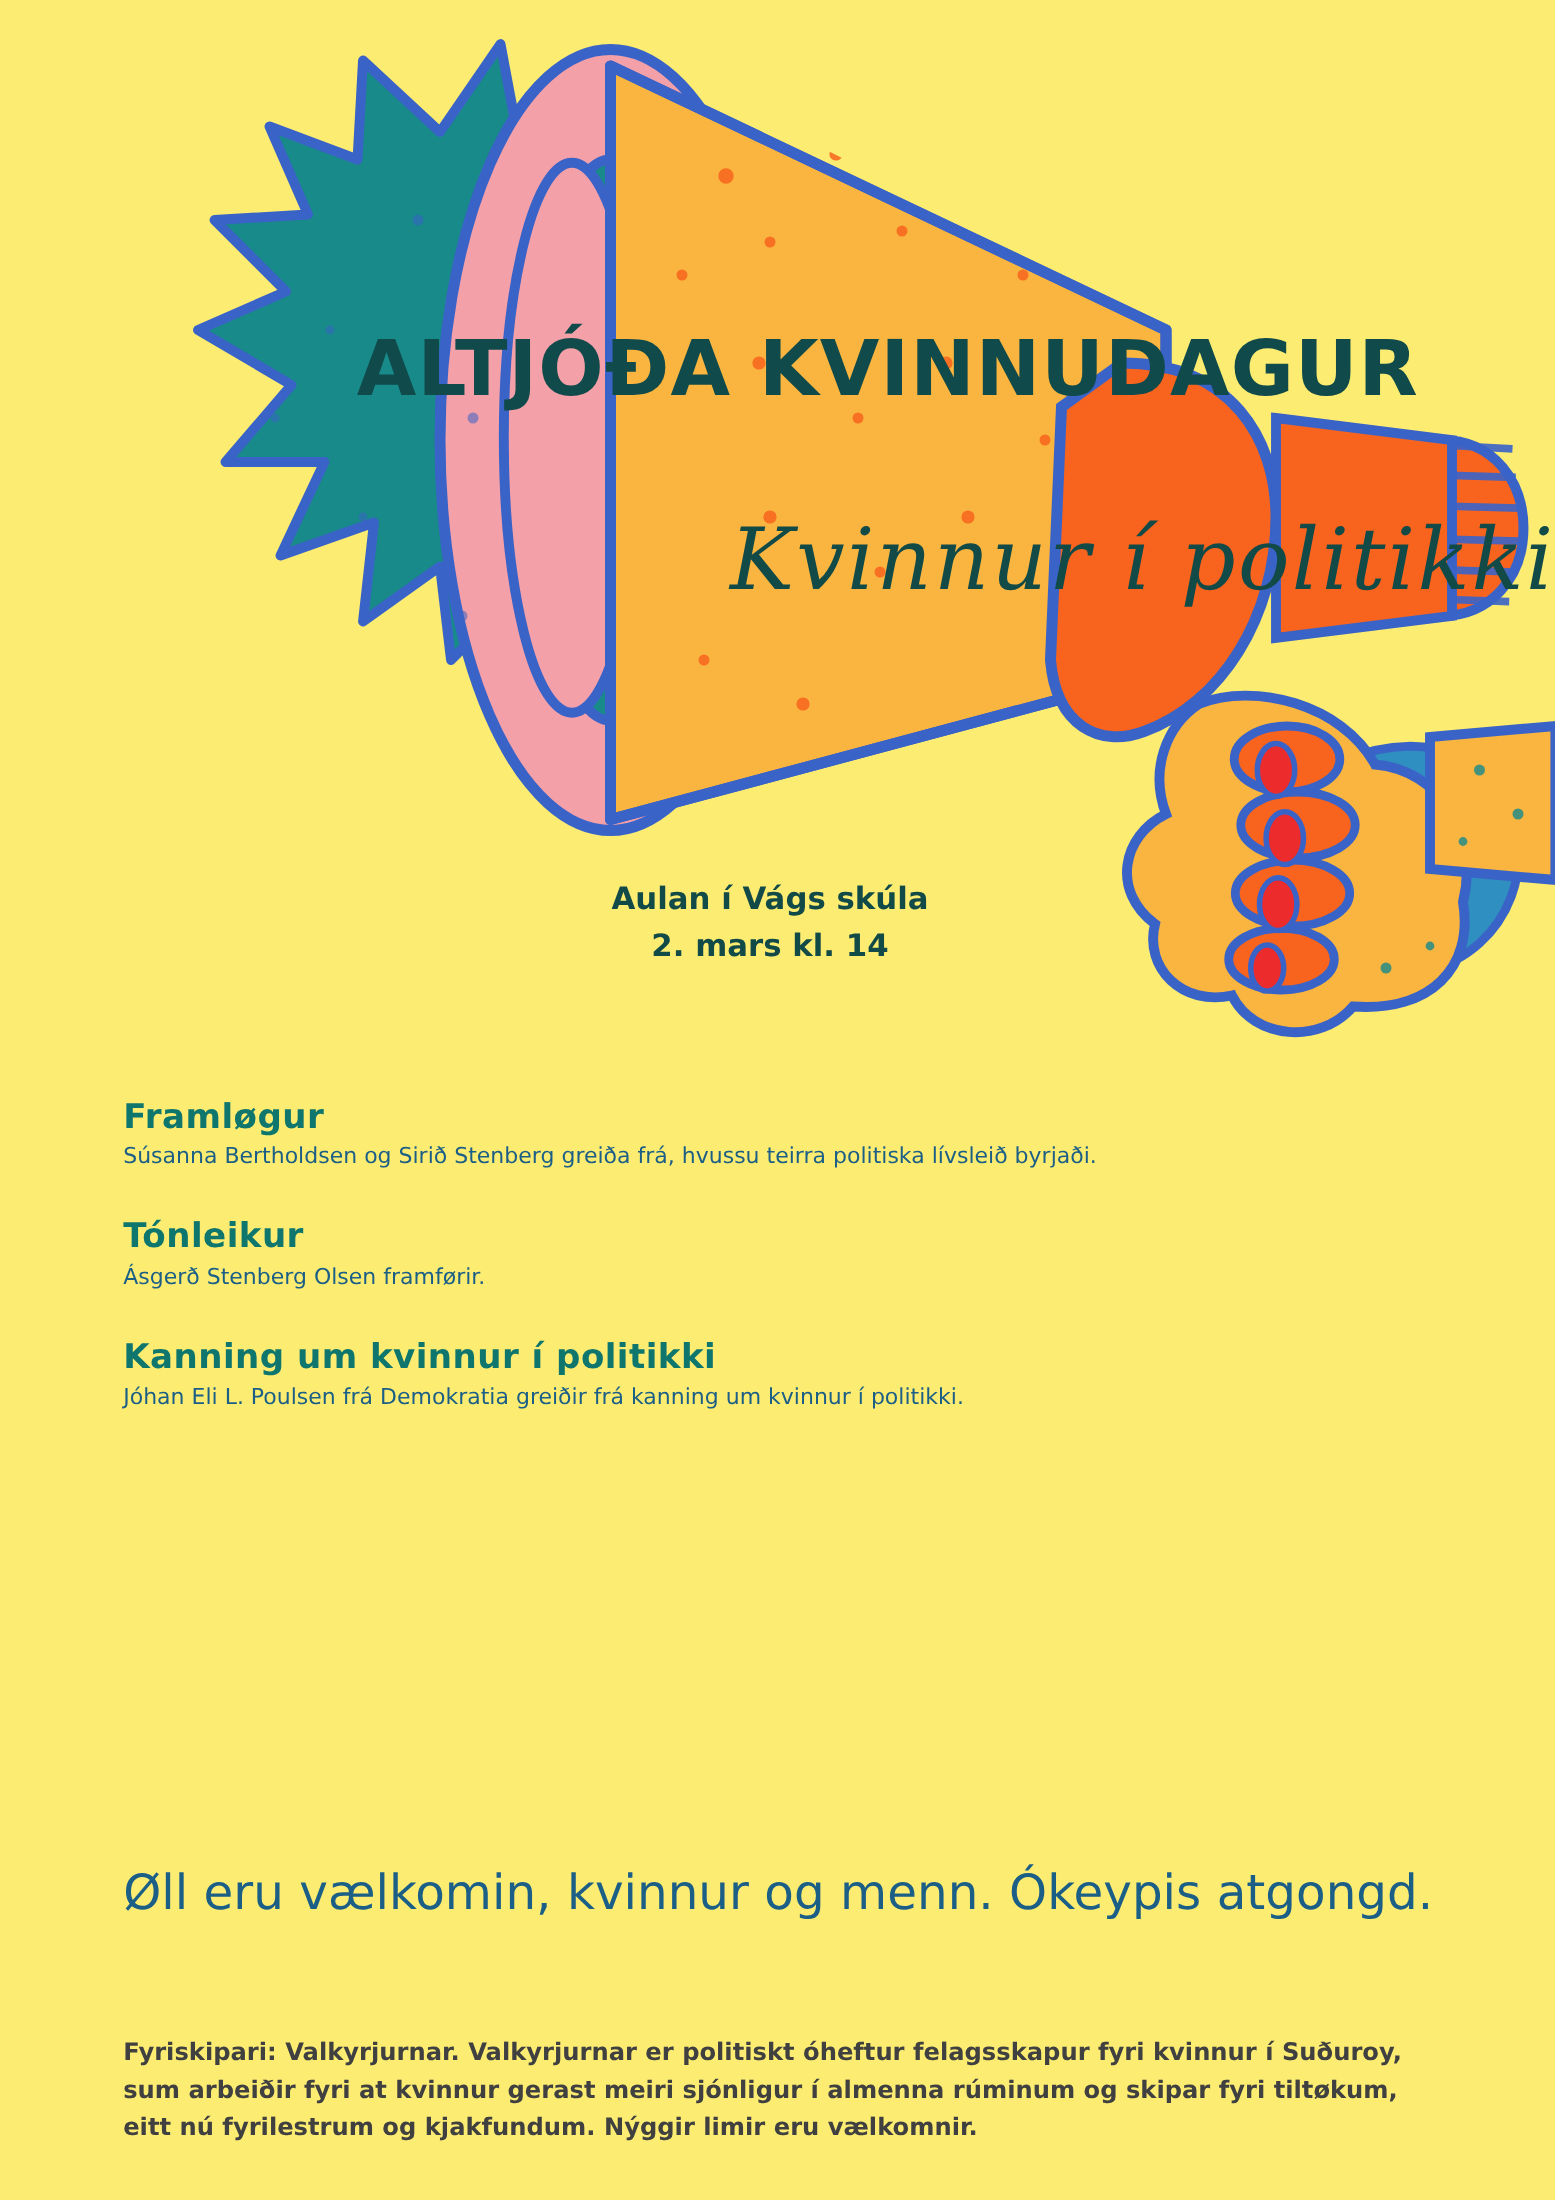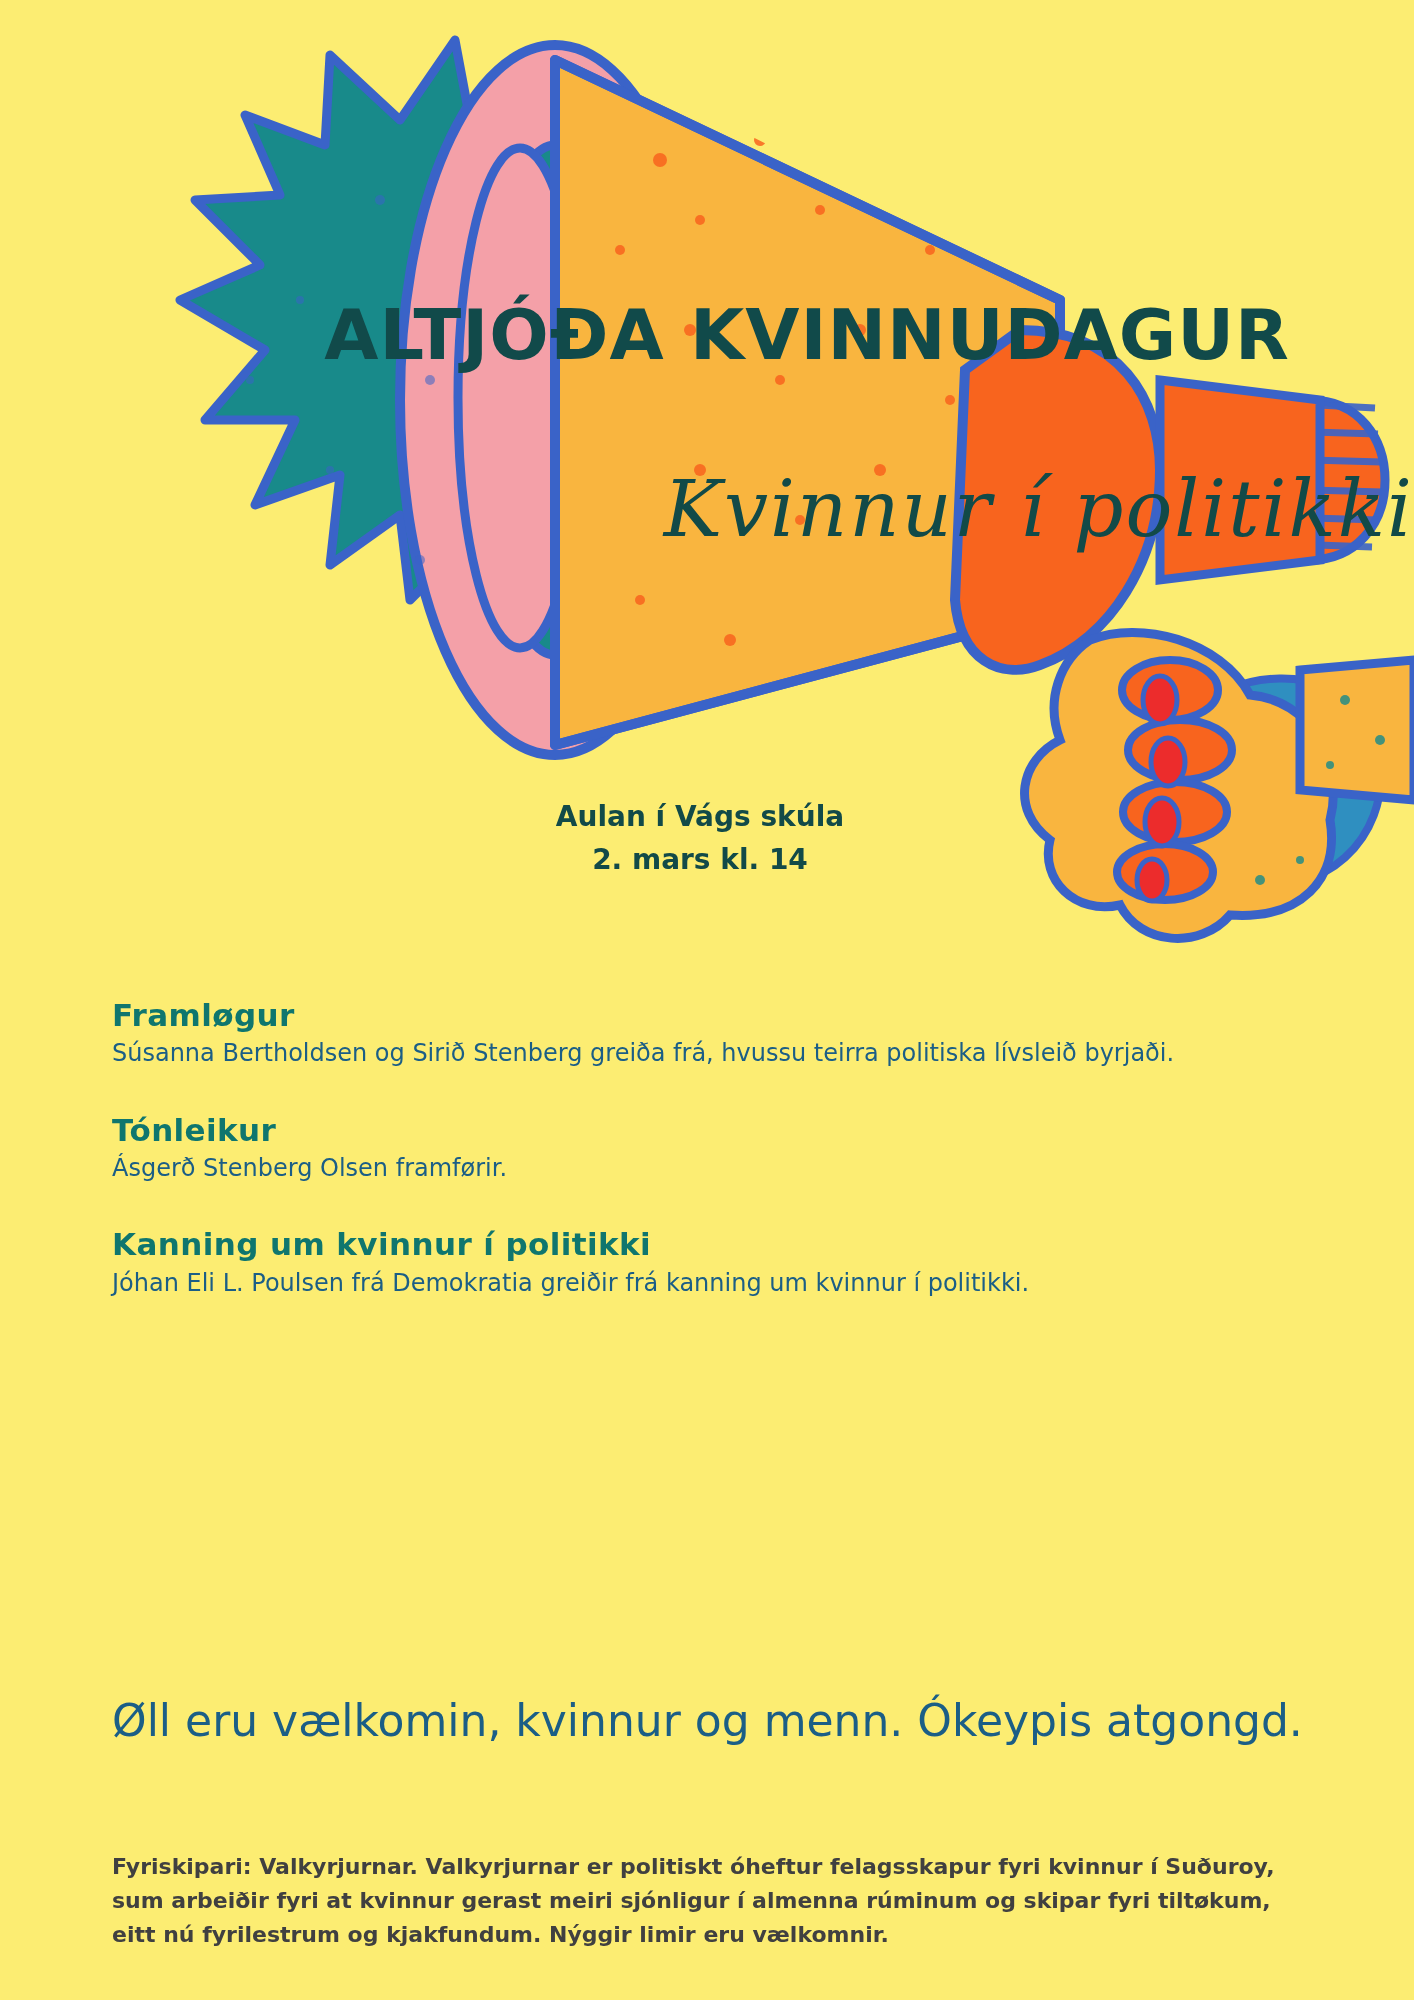--- a/index.html
+++ b/index.html
@@ -88,21 +88,21 @@
   .prog-block { margin-bottom: 40px; }
   .prog-title {
     font-weight: bold;
     color: #0f766e;
     font-size: 31px;
     letter-spacing: .4px;
     margin-bottom: 2px;
   }
   .prog-body {
     color: #1b5e86;
-    font-size: 24px;
+    font-size: 20px;
     line-height: 1.35;
     max-width: 1160px;
   }
   .welcome {
     position: absolute;
     left: 112px;
     top: 1695px;
     width: 1200px;
     color: #1b5e86;
     font-size: 44px;

